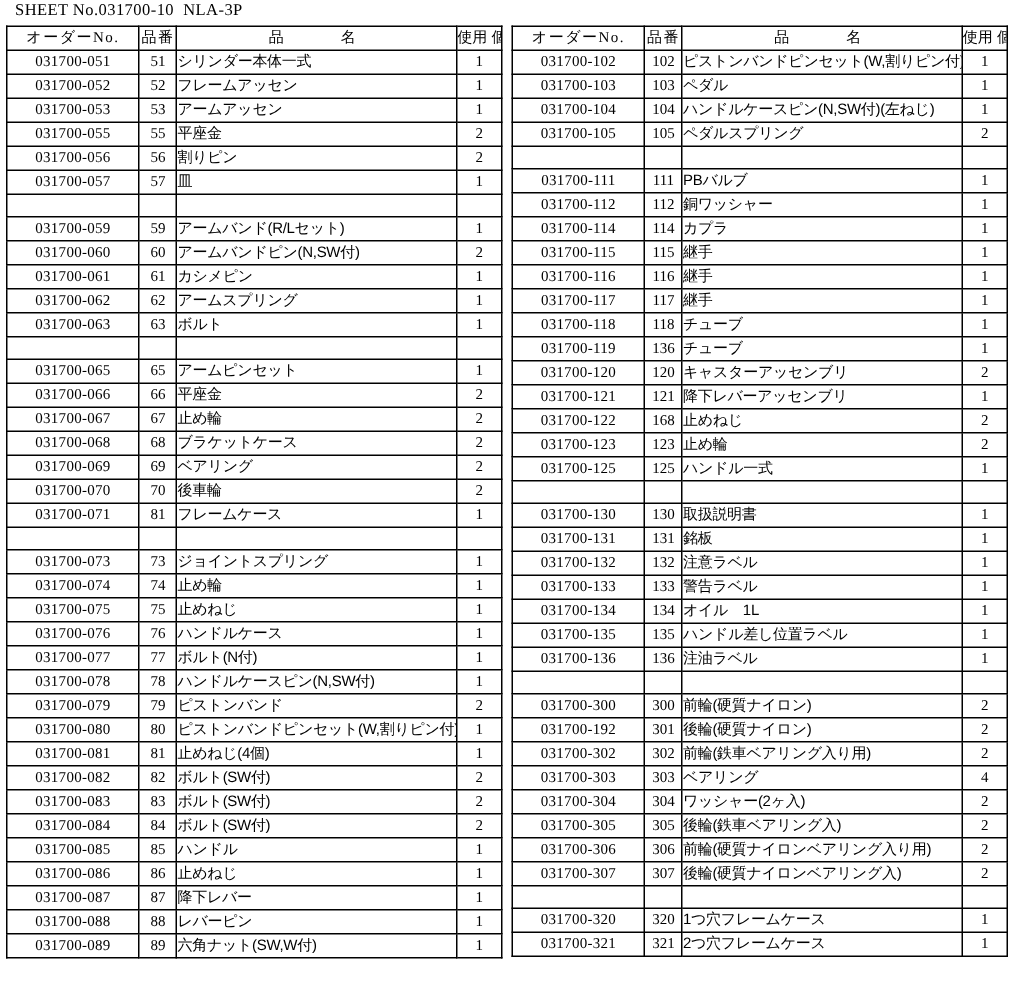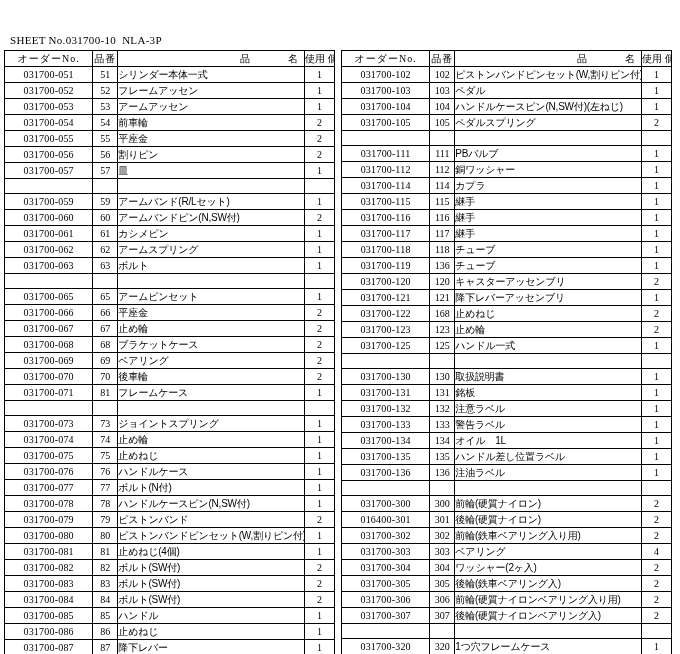--- a/index.html
+++ b/index.html
@@ -12,21 +12,20 @@
   .sheet{position:relative;width:680px;height:654px;box-sizing:border-box;padding:0 4px;}
 
   .sheet-title{
     font-family:"Liberation Serif","DejaVu Serif",serif;
     font-size:11px;
     letter-spacing:.3px;
     padding:1px 0 2px 6px;
     white-space:pre;
     height:14px;
     line-height:13px;
-    margin-top:33px;
   }
 
   .tables{
     display:flex;
     gap:6px;
     align-items:flex-start;
   }
 
   table.parts{
     border-collapse:collapse;
@@ -55,21 +54,21 @@
     font-weight:normal;
     text-align:center;
     vertical-align:middle;
     font-size:10.5px;
   }
   th.h-order{
     font-family:"Liberation Serif","DejaVu Serif",serif;
     letter-spacing:1px;
   }
   th.h-code{letter-spacing:1px;}
-  th.h-name{letter-spacing:6px;padding-left:6px;text-align:right;}
+  th.h-name{letter-spacing:6px;padding-left:6px;}
   th.h-qty{
     font-size:9px;
     line-height:11px;
     letter-spacing:0px;
     white-space:pre-line;
   }
 
   td.order{
     font-family:"Liberation Serif","DejaVu Serif",serif;
     font-size:10px;
@@ -132,26 +131,20 @@
             <td class="name">フレームアッセン</td>
             <td class="qty">1</td>
           </tr>
           <tr>
             <td class="order">031700-053</td>
             <td class="code">53</td>
             <td class="name">アームアッセン</td>
             <td class="qty">1</td>
           </tr>
           <tr>
-            <td class="order">031700-054</td>
-            <td class="code">54</td>
-            <td class="name">前車輪</td>
-            <td class="qty">2</td>
-          </tr>
-          <tr>
             <td class="order">031700-055</td>
             <td class="code">55</td>
             <td class="name">平座金</td>
             <td class="qty">2</td>
           </tr>
           <tr>
             <td class="order">031700-056</td>
             <td class="code">56</td>
             <td class="name">割りピン</td>
             <td class="qty">2</td>
@@ -536,21 +529,21 @@
             <td class="name"></td>
             <td class="qty"></td>
           </tr>
           <tr>
             <td class="order">031700-300</td>
             <td class="code">300</td>
             <td class="name">前輪(硬質ナイロン)</td>
             <td class="qty">2</td>
           </tr>
           <tr>
-            <td class="order">016400-301</td>
+            <td class="order">031700-192</td>
             <td class="code">301</td>
             <td class="name">後輪(硬質ナイロン)</td>
             <td class="qty">2</td>
           </tr>
           <tr>
             <td class="order">031700-302</td>
             <td class="code">302</td>
             <td class="name">前輪(鉄車ベアリング入り用)</td>
             <td class="qty">2</td>
           </tr>

